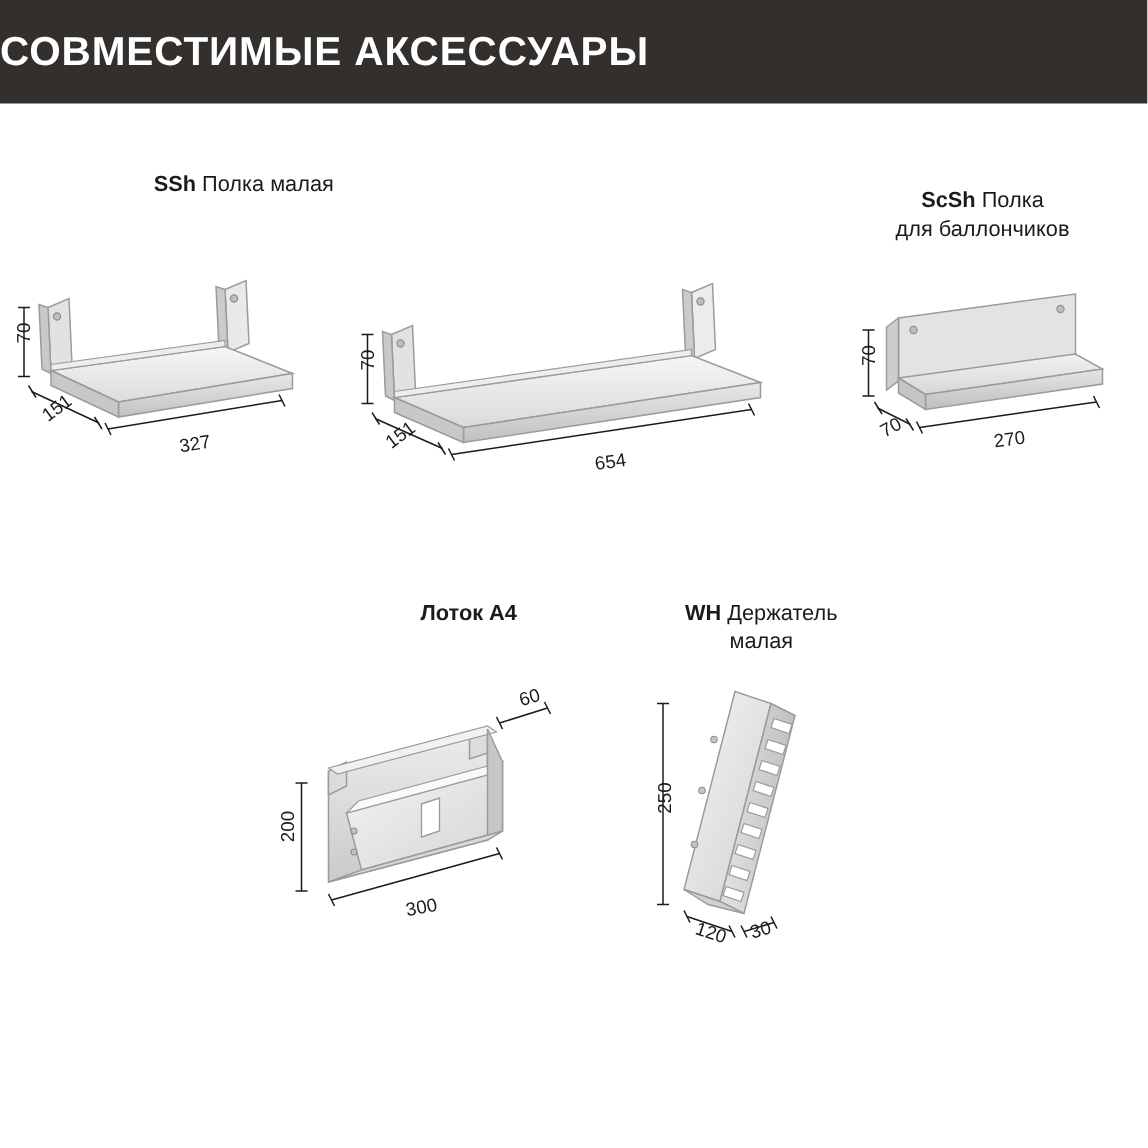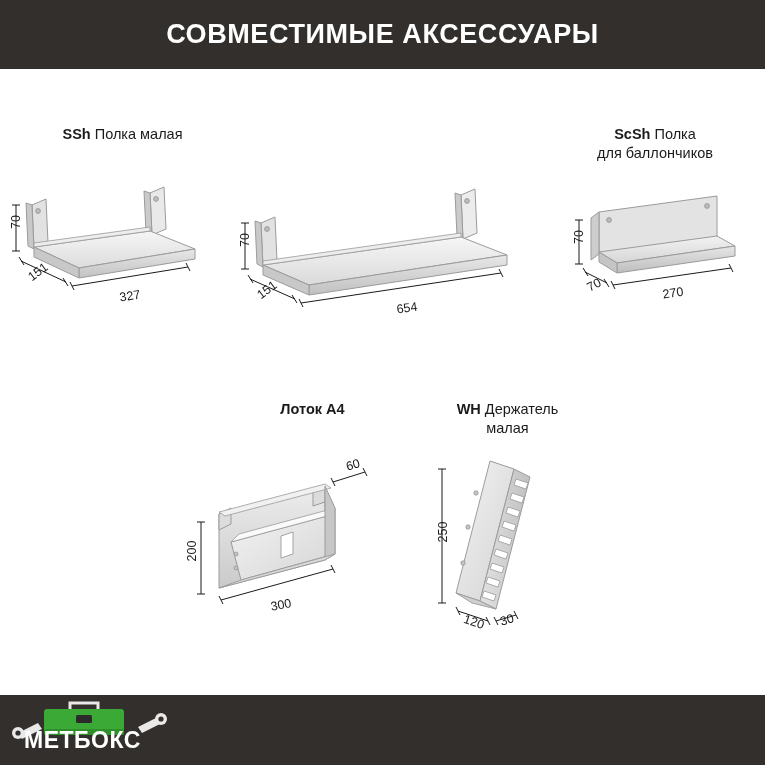--- a/index.html
+++ b/index.html
@@ -22,21 +22,20 @@
   
   .header {
     position: absolute;
     left: 0;
     top: 0;
     width: 765px;
     height: 69px;
     background: #332f2d;
     display: flex;
     align-items: center;
-    justify-content: center;
   }
   .header-title {
     color: #ffffff;
     font-size: 27px;
     font-weight: bold;
     letter-spacing: 0.6px;
     text-align: center;
     font-family: "Liberation Sans", sans-serif;
   }
   
@@ -107,21 +106,21 @@
 </style>
 </head>
 <body>
 
 <div class="page">
 
   <div class="header">
     <div class="header-title">СОВМЕСТИМЫЕ АКСЕССУАРЫ</div>
   </div>
 
-  <div class="item" style="left:0px; top:125px; width:245px;">
+  <div class="item" style="left:0px; top:114px; width:245px;padding-left:40px;">
     <div class="item-caption">
       <span class="code">SSh</span>
       <span>Полка малая</span>
     </div>
   </div>
 
   <div class="item" style="left:10px; top:185px; width:230px; height:140px;">
     <svg width="230" height="140" viewBox="0 0 230 140">
       <defs>
         <linearGradient id="gTop1" x1="0" y1="0" x2="0" y2="1">
@@ -376,41 +375,14 @@
 
       <line x1="66" y1="166" x2="86" y2="160" stroke="#1b1b1b" stroke-width="1"></line>
       <line x1="64" y1="162" x2="68" y2="170" stroke="#1b1b1b" stroke-width="1"></line>
       <line x1="84" y1="156" x2="88" y2="164" stroke="#1b1b1b" stroke-width="1"></line>
     </svg>
     <div class="dim-label rot90" style="left:-8px; top:70px; width:42px; text-align:center;">250</div>
     <div class="dim-label rot-diag3" style="left:26px; top:160px; width:36px; text-align:center; transform:rotate(18deg);">120</div>
     <div class="dim-label" style="left:62px; top:158px; width:30px; text-align:center; transform:rotate(-16deg);">30</div>
   </div>
 
-  <div class="footer">
-    <div class="logo-wrap">
-      <svg width="180" height="62" viewBox="0 0 180 62">
-
-        <g fill="#e9e9e9">
-          <path d="M10,34 L30,24 L34,30 L14,40 Z"></path>
-          <circle cx="10" cy="34" r="6"></circle>
-          <circle cx="10" cy="34" r="2.6" fill="#332f2d"></circle>
-        </g>
-
-        <g fill="#e9e9e9">
-          <path d="M150,18 L130,28 L134,34 L154,24 Z"></path>
-          <circle cx="153" cy="20" r="6"></circle>
-          <circle cx="153" cy="20" r="2.6" fill="#332f2d"></circle>
-        </g>
-
-        <rect x="36" y="10" width="80" height="26" rx="3" fill="#3aa935"></rect>
-
-        <path d="M62,10 L62,4 L90,4 L90,10" fill="none" stroke="#e9e9e9" stroke-width="3"></path>
-
-        <rect x="68" y="16" width="16" height="8" rx="1.5" fill="#2b2b2b"></rect>
-
-        <rect x="36" y="30" width="80" height="6" rx="2" fill="#2f8f2b"></rect>
-      </svg>
-      <div class="logo-text">МЕТБОКС</div>
-    </div>
-  </div>
 
 </div>
 
 </body></html>

